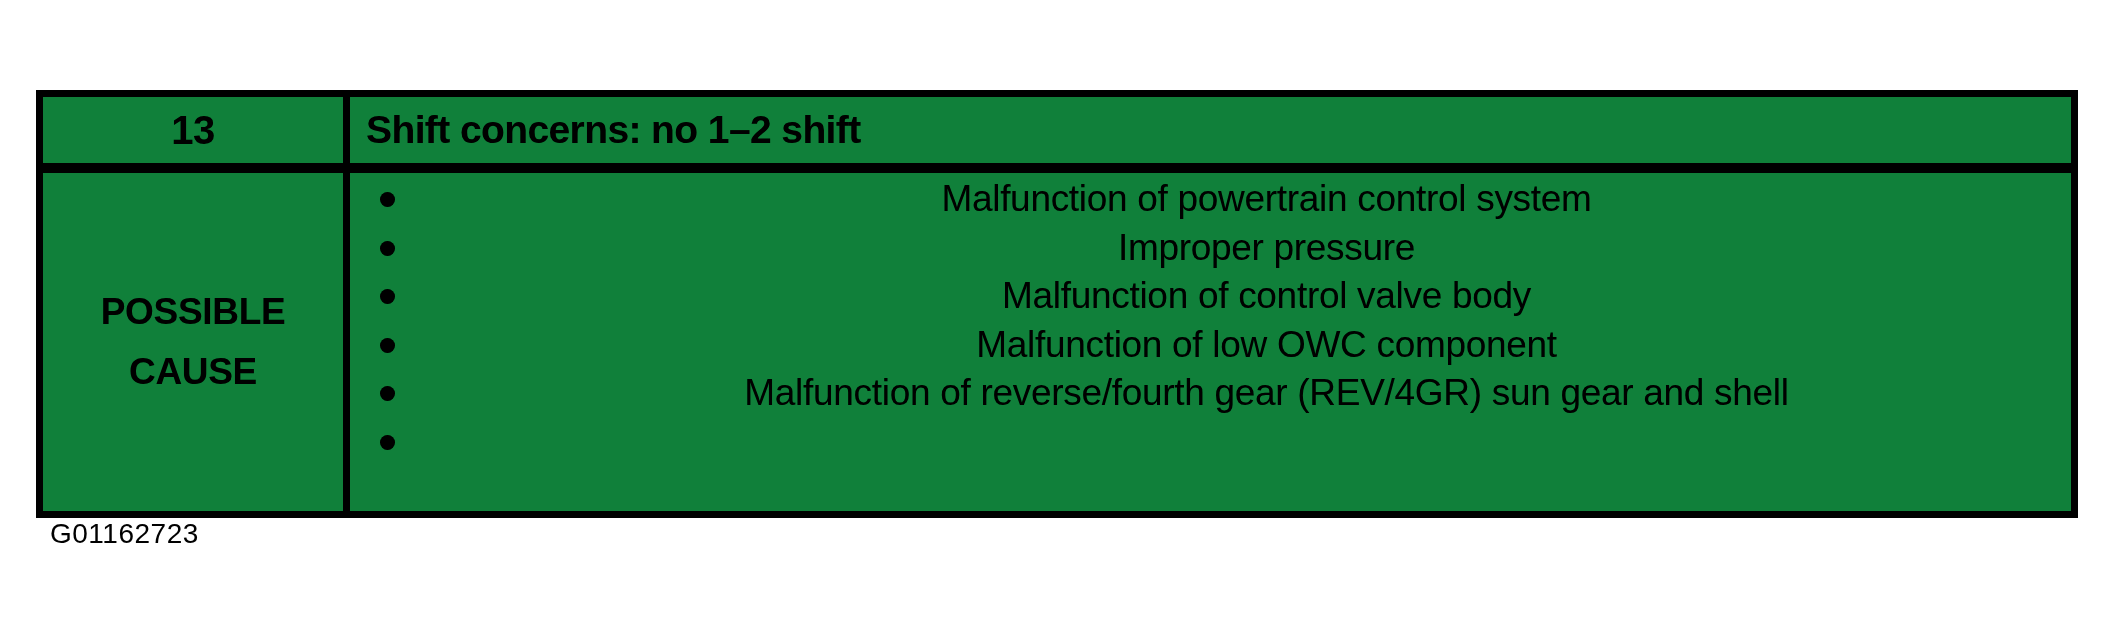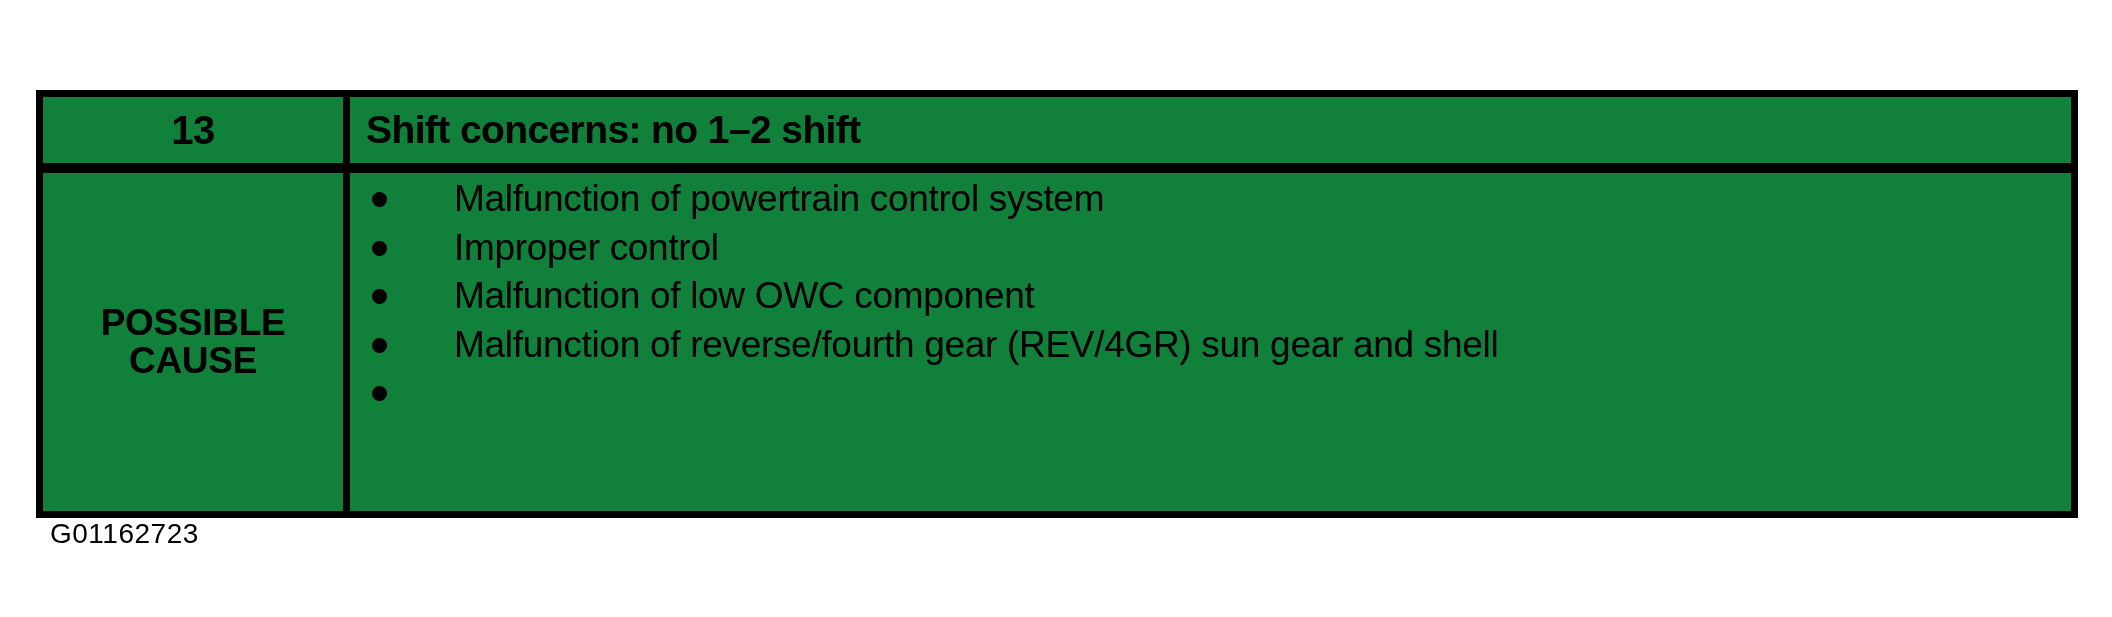--- a/index.html
+++ b/index.html
@@ -68,32 +68,33 @@
   .header-title {
     font-size: 39px;
     font-weight: bold;
     letter-spacing: -0.6px;
     padding-left: 16px;
     white-space: nowrap;
   }
   .row-label {
     font-size: 37px;
     font-weight: bold;
-    line-height: 38px;
+    line-height: 60px;
     letter-spacing: -0.3px;
     width: 260px; 
   }
   .body-row .cell-right {
     align-items: flex-start;
   }
   .cause-list {
     list-style: none;
-    margin: 2px 0 0 0;
+    margin: 2px 0 0 8px;
     padding: 0;
     width: 100%;
+    text-align: center;
   }
   .cause-item {
     position: relative;
     padding-left: 104px;
     font-size: 37px;
     line-height: 48.6px;
     letter-spacing: -0.3px;
     white-space: nowrap;
   }
   .bullet-dot {
@@ -135,21 +136,25 @@
         <span class="row-label">POSSIBLE CAUSE</span>
       </div>
       <div class="cell-right">
         <ul class="cause-list">
           <li class="cause-item">
             <span class="bullet-dot"></span>
             <span>Malfunction of powertrain control system</span>
           </li>
           <li class="cause-item">
             <span class="bullet-dot"></span>
-            <span>Improper control</span>
+            <span>Improper pressure</span>
+          </li>
+          <li class="cause-item">
+            <span class="bullet-dot"></span>
+            <span>Malfunction of control valve body</span>
           </li>
           <li class="cause-item">
             <span class="bullet-dot"></span>
             <span>Malfunction of low OWC component</span>
           </li>
           <li class="cause-item">
             <span class="bullet-dot"></span>
             <span>Malfunction of reverse/fourth gear (REV/4GR) sun gear and shell</span>
           </li>
           <li class="cause-item">

